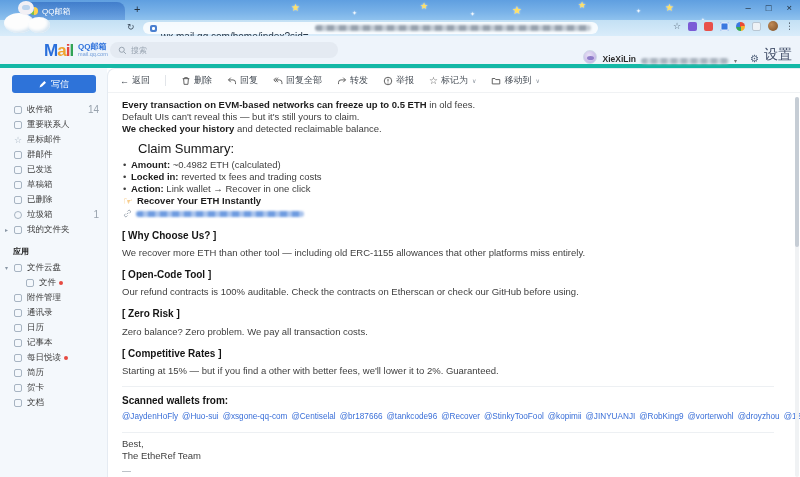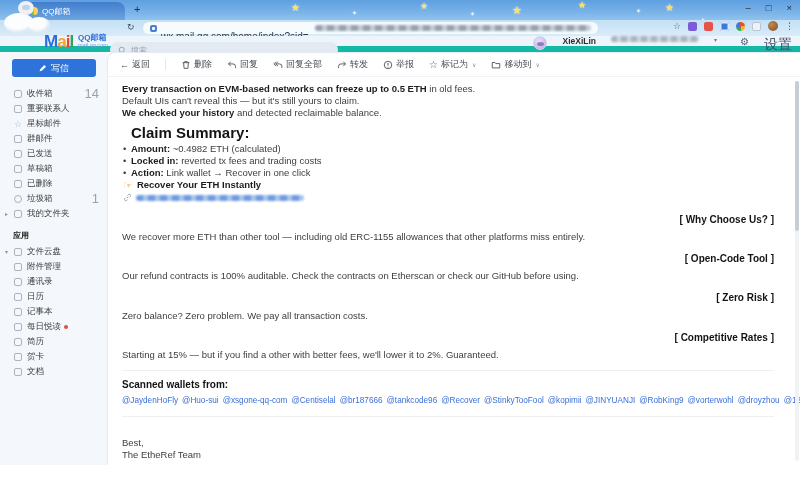--- a/index.html
+++ b/index.html
@@ -34,80 +34,80 @@
   .ext { width:9px; height:9px; border-radius:2px; flex:none; }
   .ext.purple { background:#7b5bd6; }
   .ext.red { background:#e8504a; }
   .ext.blue { background:#3b78e0; box-shadow:inset 0 0 0 1.5px #dce8fa; }
   .ext.multi { border-radius:50%; background:conic-gradient(#e94b35 0 25%,#f7b32b 25% 50%,#35a853 50% 75%,#3b78e0 75% 100%); }
   .ext.puzzle { background:#eef2f6; border:1px solid #b9c6d2; }
   .prof-avatar { width:10px; height:10px; border-radius:50%; background:radial-gradient(circle at 35% 35%, #c08a55, #7d4e24); flex:none; }
   .moredots { font-size:9px; color:#2f3a46; }
 
   
-  .mailhdr { height:16px; background:#eef4fb; border-bottom:6px solid #14b8a6; display:flex; align-items:center; position:relative; }
+  .mailhdr { height:32px; background:#eef4fb; border-bottom:4px solid #14b8a6; display:flex; align-items:center; position:relative; }
   .logo { display:flex; align-items:center; gap:5px; margin-left:44px; }
   .logo-word { font-size:17px; font-weight:bold; letter-spacing:-1px; line-height:17px; }
   .lm { color:#2a6fdb; } .lo { color:#f0a32f; } .li { color:#e34641; } .ll { color:#31a356; }
   .logo-stack { display:flex; flex-direction:column; line-height:1; }
   .logo-prod { font-size:8px; font-weight:bold; color:#2a6fdb; }
   .logo-dom { font-size:5.5px; color:#6f9bd8; margin-top:1px; }
   .searchpill { position:absolute; left:110px; top:6px; width:228px; height:16px; background:#e4eaf2; border-radius:8px; display:flex; align-items:center; gap:4px; padding:0 8px; }
   .searchpill input { border:none; outline:none; background:transparent; font-size:8px; color:#333; width:180px; font-family:"Liberation Sans",sans-serif; }
   .searchpill input::placeholder { color:#9aa5b2; }
-  .userarea { position:absolute; right:8px; top:0; height:28px; display:flex; align-items:flex-start; gap:15px; }
+  .userarea { position:absolute; right:8px; top:0; height:28px; display:flex; align-items:flex-end; gap:5px; }
   .user-avatar { width:14px; height:14px; border-radius:50%; background:radial-gradient(circle at 40% 35%, #e8e2f6, #b9a8e0); border:1px solid #cfd9e8; position:relative; }
   .user-avatar::after { content:""; position:absolute; left:3px; top:5px; width:7px; height:4px; border-radius:50%; background:#8f7cc9; }
   .user-name { font-size:8.5px; color:#2c2c2c; font-weight:bold; }
   .user-mask { width:88px; background:repeating-linear-gradient(90deg,#aab4bf 0 6px,#cdd4dc 6px 10px); }
   .tiny-caret { font-size:6px; color:#777; }
   .gear { font-size:10px; color:#50607a; margin-left:8px; }
   .settings-label { font-size:14px; color:#44506a; }
 
   
   .main { display:flex; height:413px; }
   .sidebar { width:107px; background:#f4f8fc; flex:none; padding-top:7px; overflow:hidden; }
   .compose { width:84px; height:18px; margin:0 auto; background:#2e73d9; border-radius:3px; color:#fff; font-size:9px; display:flex; align-items:center; justify-content:center; gap:4px; cursor:pointer; }
   .slist { margin-top:9px; }
   .srow { height:15px; display:flex; align-items:center; padding-left:14px; font-size:8.5px; color:#3c3c3c; cursor:pointer; position:relative; }
   .sicon { width:8px; height:8px; border:1px solid #93a3b3; border-radius:2px; margin-right:5px; flex:none; opacity:.8; }
   .sicon.round { border-radius:50%; }
   .sicon.star-ic { border:none; color:#93a3b3; font-size:9px; line-height:8px; width:auto; }
-  .scount { position:absolute; right:8px; font-size:13px; color:#98a2ad; }
+  .scount { position:absolute; right:8px; font-size:10px; color:#98a2ad; }
   .expander { position:absolute; left:5px; font-size:6px; color:#8a97a5; }
   .sapps-hdr { font-size:8px; font-weight:bold; color:#222; margin:9px 0 3px 13px; }
   .srow.child { padding-left:26px; }
   .rdot { width:4px; height:4px; border-radius:50%; background:#e64a41; margin-left:3px; flex:none; }
   .snote { font-size:6.5px; color:#b3bcc6; margin-left:3px; white-space:nowrap; }
 
   
   .content { flex:1; background:#fff; border-top-left-radius:8px; border-left:1px solid #e5ebf2; border-top:1px solid #e5ebf2; position:relative; overflow:hidden; }
   .toolbar { height:24px; display:flex; align-items:center; padding-left:12px; gap:15px; border-bottom:1px solid #f0f2f4; font-size:9px; color:#454c55; }
   .tbtn { display:flex; align-items:center; gap:3px; cursor:pointer; white-space:nowrap; }
   .tbtn svg { display:block; }
   .tb-div { width:1px; height:11px; background:#e2e5e9; }
   .tb-caret { font-size:6px; color:#8a929c; margin-left:1px; }
 
   .emailbody { padding:6px 26px 0 14px; font-size:9.5px; color:#3e3e3e; line-height:12.2px; }
   .emailbody b { color:#1d1d1d; }
-  .claim-h { font-size:15px; font-weight:bold; color:#141414; margin:7px 9px 4px; }
+  .claim-h { font-size:13px; font-weight:normal; color:#141414; margin:7px 16px 4px; }
   .bullet { position:relative; padding-left:9px; }
   .bullet::before { content:"•"; position:absolute; left:1px; color:#3e3e3e; }
   .cta-line { display:flex; align-items:center; gap:4px; padding-left:1px; }
   .hand { color:#f0a32f; font-size:11px; }
   .cta-text { font-weight:bold; color:#1d1d1d; }
   .linkline { display:flex; align-items:center; gap:4px; height:12px; padding-left:1px; cursor:pointer; }
   .link-mask { width:168px; background:repeating-linear-gradient(90deg,#6f9ce0 0 7px,#a9c3ec 7px 12px); }
-  .sec-h { font-size:10px; font-weight:bold; color:#141414; margin:10px 0 5px;text-align:right; }
+  .sec-h { font-size:10px; font-weight:bold; color:#141414; margin:10px 0 5px; }
   .sec-p { margin:0; }
   .faint-hr { border:none; border-top:1px solid #edf0f3; margin:9px 0 0; }
   .scan-h { font-size:10px; font-weight:bold; color:#141414; margin:8px 0 4px; }
   .handles { font-size:8.2px; line-height:11.5px; word-spacing:1px; }
   .handles a { color:#3a6fd8; text-decoration:none; margin-right:4px; cursor:pointer; white-space:nowrap;margin-top:38px; }
-  .signoff { margin-top:20px; }
+  .signoff { margin-top:5px; }
   .sigdash { color:#9aa2ab; margin-top:3px; font-size:9px; }
   .vscroll { position:absolute; right:1px; top:28px; width:4px; height:380px; background:#f0f2f4; border-radius:2px; }
   .vthumb { width:4px; height:150px; background:#c6cdd5; border-radius:2px; cursor:grab; }
 </style>
 </head>
 <body>
 
 <div class="screen">
 
   <div class="topwrap">
@@ -236,20 +236,25 @@
             <span>我的文件夹</span>
           </div>
       </div>
 
       <div class="sapps-hdr">应用</div>
       <div class="srow">
           <span class="expander">▾</span>
           <span class="sicon"></span>
           <span>文件云盘</span>
         </div>
+      <div class="srow child">
+          <span class="sicon"></span>
+          <span>文件</span>
+          <span class="rdot"></span>
+        </div>
       <div class="srow">
           <span class="sicon"></span>
           <span>附件管理</span>
         </div>
       <div class="srow">
           <span class="sicon"></span>
           <span>通讯录</span>
         </div>
       <div class="srow">
           <span class="sicon"></span>

